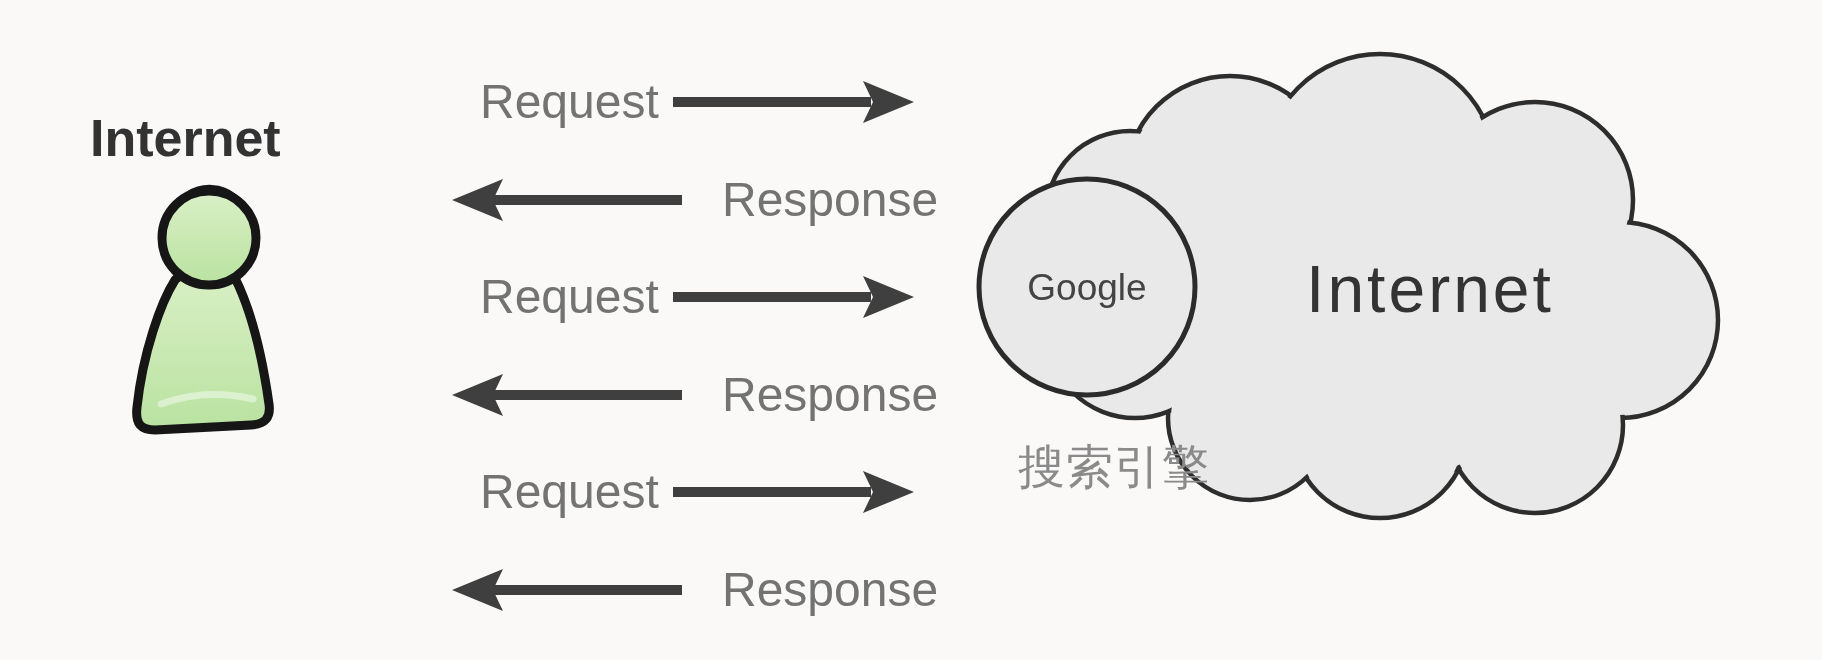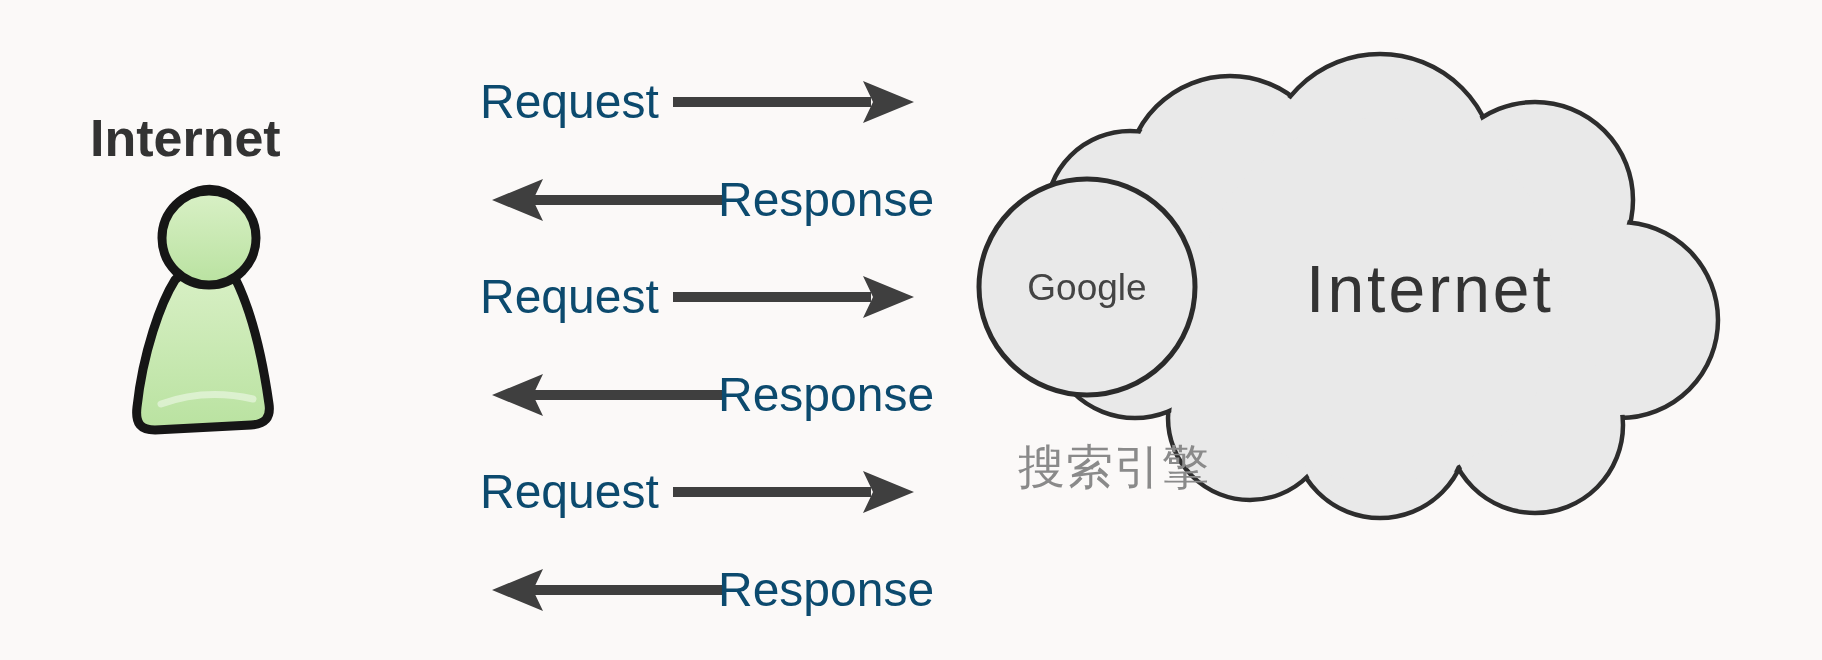--- a/index.html
+++ b/index.html
@@ -17,25 +17,25 @@
     font-size:52px;font-weight:bold;color:#333;
     letter-spacing:0px;
   }
   
   .msg-row{
     position:absolute;
     height:60px;
     display:flex;align-items:center;
   }
   .msg-row .msg-label{
-    font-size:48px;color:#0c4a6e;line-height:1;
+    font-size:48px;color:#737373;line-height:1;
     white-space:nowrap;
   }
   .row-request{left:480px;}
-  .row-response{left:490px;}
+  .row-response{left:450px;gap:44px;}
   .row-request svg{margin-left:12px;}
   .row-response svg{margin-right:-4px;}
   
   #search-engine-caption{
     left:1018px;top:436px;
     font-size:47px;color:#8a8a8a;
     letter-spacing:1px;white-space:nowrap;
   }
   
   text{font-family:"Liberation Sans","DejaVu Sans",sans-serif;}

